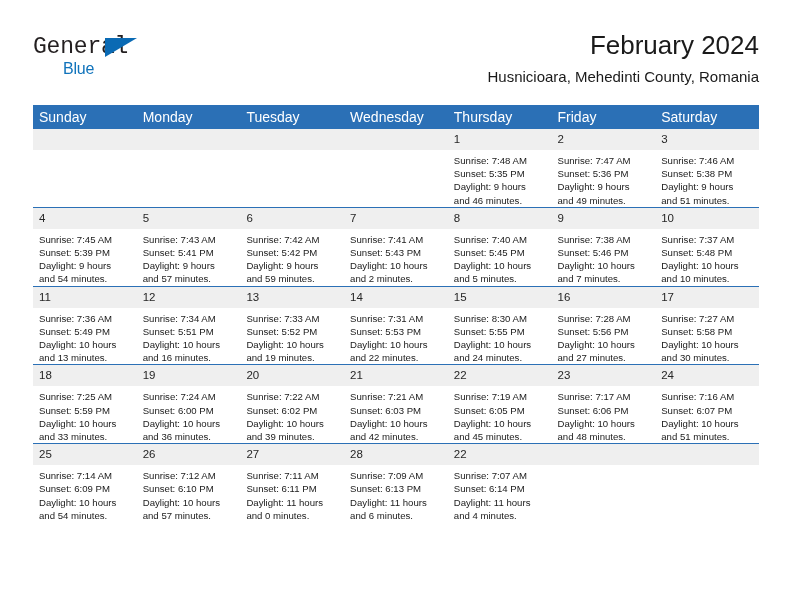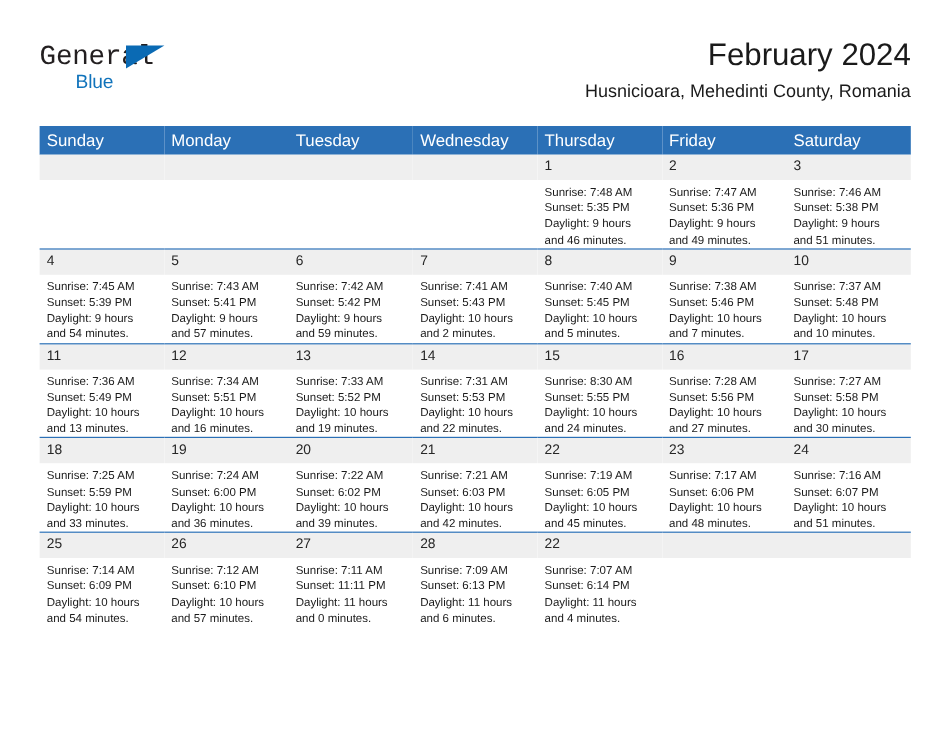--- a/index.html
+++ b/index.html
@@ -423,21 +423,21 @@
               <div>Sunrise: 7:12 AM</div>
               <div>Sunset: 6:10 PM</div>
               <div>Daylight: 10 hours</div>
               <div>and 57 minutes.</div>
             </div>
           </td>
           <td>
             <div class="daynum">27</div>
             <div class="cell-body">
               <div>Sunrise: 7:11 AM</div>
-              <div>Sunset: 11:11 PM</div>
+              <div>Sunset: 6:11 PM</div>
               <div>Daylight: 11 hours</div>
               <div>and 0 minutes.</div>
             </div>
           </td>
           <td>
             <div class="daynum">28</div>
             <div class="cell-body">
               <div>Sunrise: 7:09 AM</div>
               <div>Sunset: 6:13 PM</div>
               <div>Daylight: 11 hours</div>

